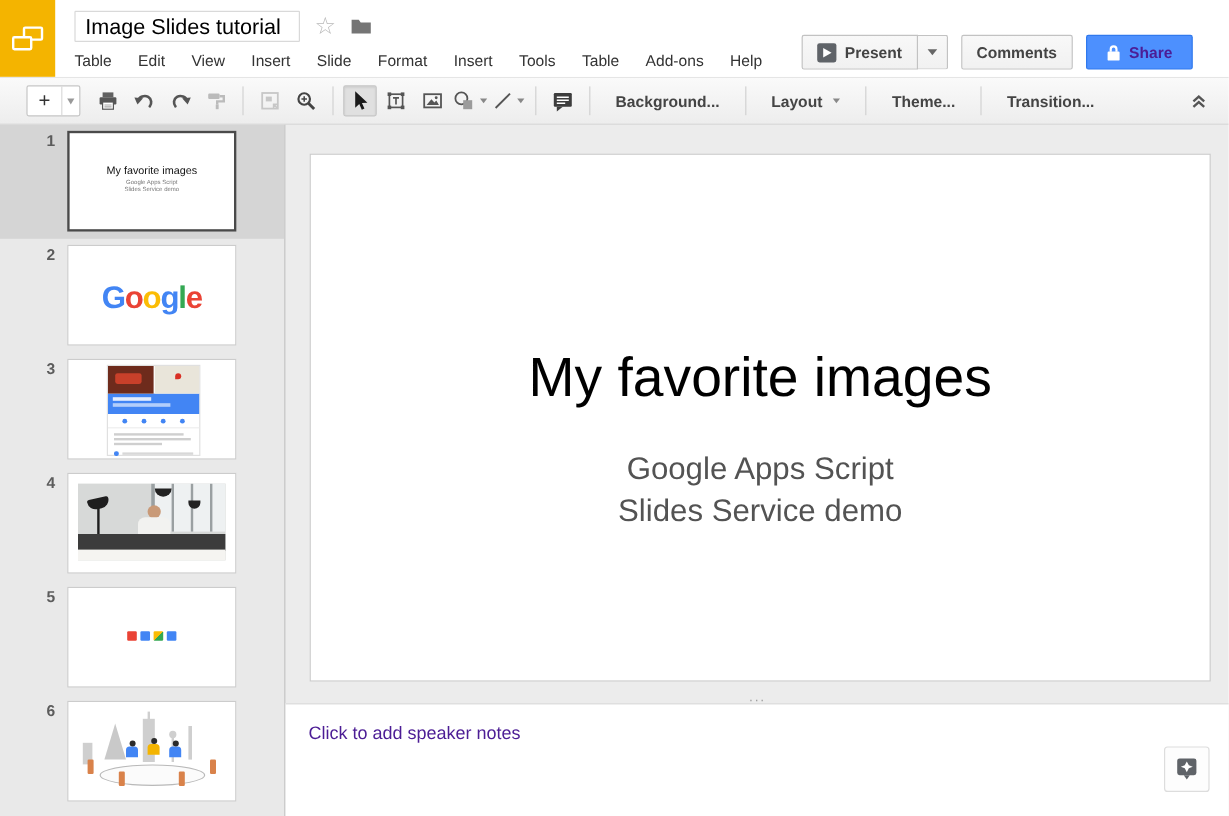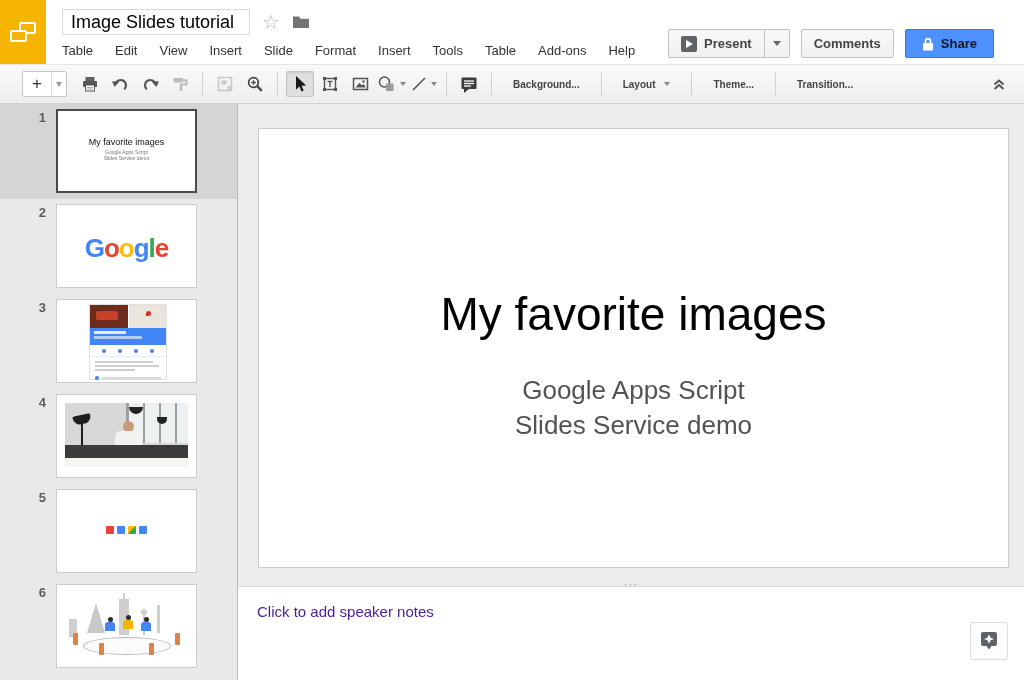--- a/index.html
+++ b/index.html
@@ -22,34 +22,34 @@
   .menubar span { cursor:pointer; }
   .header-actions { position:absolute; right:30px; top:29px; display:flex; gap:11px; }
   .btn { height:29px; border:1px solid #c2c2c2; border-radius:2px; background:linear-gradient(#f8f8f8,#f1f1f1);
     font-size:13px; font-weight:bold; color:#444; padding:0 12px; display:flex; align-items:center; gap:7px; cursor:pointer; font-family:"Liberation Sans",sans-serif; }
   .btn-group { display:flex; }
   .btn-group .present { border-radius:2px 0 0 2px; }
   .btn-group .present-arrow { border-radius:0 2px 2px 0; border-left:none; padding:0 8px; }
   .play-box { width:16px; height:16px; background:#5f6368; border-radius:2px; display:flex; align-items:center; justify-content:center; }
   .play-tri { width:0; height:0; border-left:7px solid #fff; border-top:4.5px solid transparent; border-bottom:4.5px solid transparent; margin-left:2px; }
   .caret { width:0; height:0; border-left:4px solid transparent; border-right:4px solid transparent; border-top:5px solid #666; display:inline-block; }
-  .btn.share { background:#4d90fe; border-color:#3079ed; color:#0f172a; padding:0 16px; }
+  .btn.share { background:#4d90fe; border-color:#3079ed; color:#4c1d95; padding:0 16px; }
 
   
   .toolbar { height:40px; background:linear-gradient(#fafafa,#ededed); border-top:1px solid #e5e5e5; border-bottom:1px solid #d0d0d0;
     display:flex; align-items:center; padding:0 10px 0 22px; flex:0 0 auto; }
   .tb-btn { height:26px; min-width:28px; display:flex; align-items:center; justify-content:center; border:1px solid transparent; border-radius:2px; cursor:pointer; margin:0 1px; background:transparent; }
   .tb-btn.active { background:#e0e0e0; border-color:#c6c6c6; box-shadow:inset 0 1px 2px rgba(0,0,0,.1); }
   .tb-btn.disabled { opacity:.9; cursor:default; }
   .tb-sep { width:1px; height:24px; background:#d2d2d2; margin:0 7px; }
   .newslide-group { display:flex; border:1px solid #c6c6c6; border-radius:2px; background:#fff; height:26px; margin-right:8px; }
   .newslide-plus { width:28px; display:flex; align-items:center; justify-content:center; font-size:17px; color:#333; cursor:pointer; }
   .newslide-arrow { width:15px; display:flex; align-items:center; justify-content:center; border-left:1px solid #dadada; cursor:pointer; }
   .newslide-arrow .caret { border-top-color:#999; border-left-width:3.5px; border-right-width:3.5px; }
-  .tb-txt { height:28px; font-size:10px; font-weight:bold; color:#444; background:transparent; border:none; padding:0 14px; cursor:pointer; display:flex; align-items:center; gap:6px; font-family:"Liberation Sans",sans-serif; }
+  .tb-txt { height:28px; font-size:13px; font-weight:bold; color:#444; background:transparent; border:none; padding:0 14px; cursor:pointer; display:flex; align-items:center; gap:6px; font-family:"Liberation Sans",sans-serif; }
   .tb-spacer { flex:1; }
   .tiny-caret { width:0; height:0; border-left:3.5px solid transparent; border-right:3.5px solid transparent; border-top:4px solid #888; margin-left:3px; }
 
   
   .content { flex:1; display:flex; min-height:0; }
   .filmstrip { width:238px; background:#e9e9e9; border-right:1px solid #b9b9b9; overflow:hidden; }
   .slide-row { height:95px; display:flex; cursor:pointer; }
   .slide-row.selected { background:#d5d5d5; }
   .slide-num { width:56px; text-align:right; padding:6px 10px 0 0; font-size:13px; font-weight:bold; color:#5c5c5c; }
   .thumb { width:141px; height:84px; background:#fff; border:1px solid #ccc; margin-top:5px; position:relative; overflow:hidden; }

